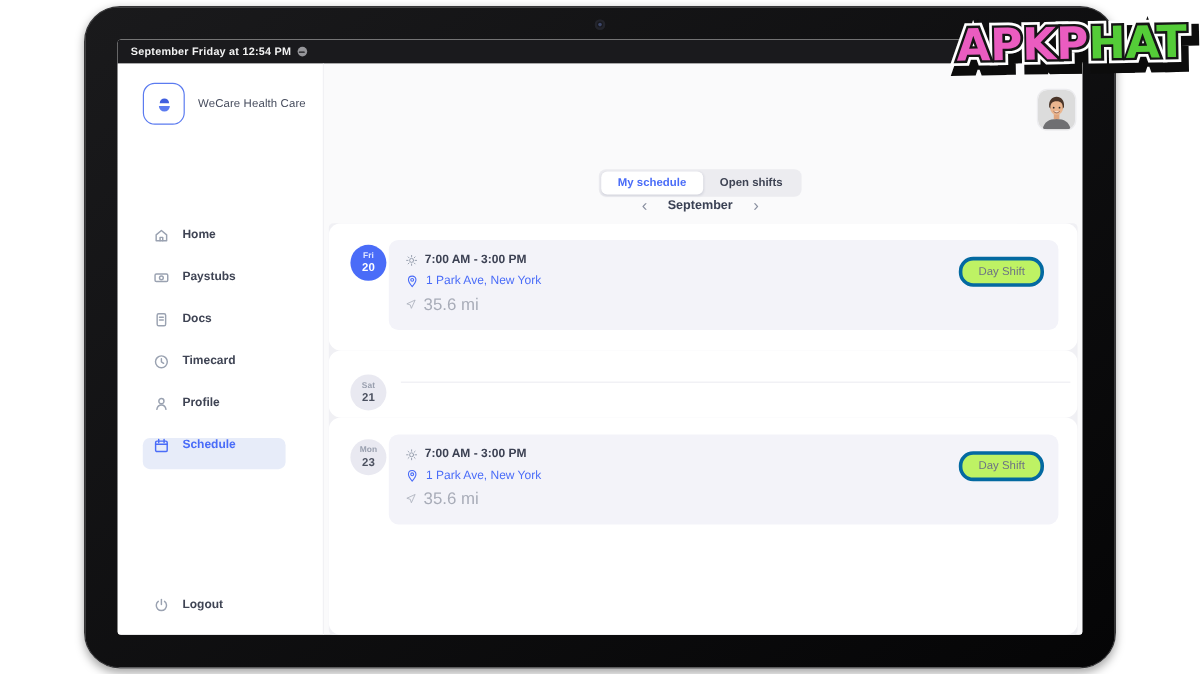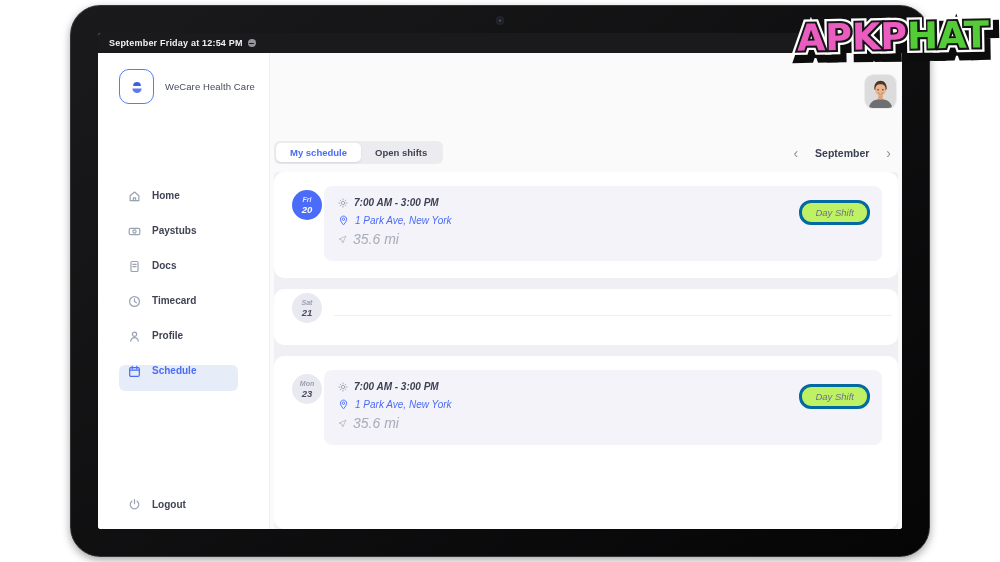--- a/index.html
+++ b/index.html
@@ -50,40 +50,40 @@
             gap:11px; padding-left:9px; cursor:pointer; }
   .logout .nicon { color:#9aa2b1; display:flex; }
   .logout .nlabel { font-size:10px; font-weight:bold; color:#3f4454; }
 
   
   .main { flex:1; background:#fafafb; position:relative; display:flex; flex-direction:column; }
   .avatar { position:absolute; top:22px; right:6px; width:31px; height:33px;
             border-radius:8px; overflow:hidden; cursor:pointer;
             box-shadow:0 0 0 1px #ececef; }
   .header { margin:88px 9px 0 4px; display:flex; align-items:center;
-            justify-content:space-between; }
+            justify-content:space-between;flex-direction:column; }
   .tabs { display:flex; background:#ececf0; border-radius:6px; padding:2px; }
   .tab { font-size:9.5px; font-weight:bold; color:#3f4454; padding:4px 14px;
          border-radius:5px; cursor:pointer; }
   .tab.active { background:#fff; color:#4a6cf8; box-shadow:0 1px 2px rgba(40,50,90,.12); }
   .monthnav { display:flex; align-items:center; gap:15px; }
   .chev { color:#8a90a0; font-size:14px; line-height:1; cursor:pointer; padding:0 2px; }
   .month { font-size:10.5px; font-weight:bold; color:#3a4154; }
 
   
   .rows { margin:8px 4px 0 4px; flex:1; background:#f0f0f4; display:flex;
-          flex-direction:column; gap:11px; border-radius:4px; overflow:hidden;font-style:italic; }
+          flex-direction:column; border-radius:4px; overflow:hidden; }
   .rowcard { background:#fff; border-radius:10px; position:relative; flex:0 0 auto; }
   .rowcard.tall { height:106px; }
   .rowcard.empty { height:56px; }
   .rowcard.last { flex:1 0 100px; }
   .daycircle { position:absolute; left:18px; top:18px; width:30px; height:30px;
                border-radius:50%; display:flex; flex-direction:column; align-items:center;
                justify-content:center; cursor:pointer; }
-  .rowcard.empty .daycircle { top:4px; }
+  .rowcard.empty .daycircle { top:20px; }
   .daycircle.blue { background:#4a6cf8; }
   .daycircle.blue .dname { color:#dfe6ff; }
   .daycircle.blue .dnum  { color:#fff; }
   .daycircle.gray { background:#e9e9f1; }
   .daycircle.gray .dname { color:#9aa0af; }
   .daycircle.gray .dnum  { color:#4b505f; }
   .dname { font-size:7px; line-height:8px; font-weight:bold; }
   .dnum  { font-size:9.5px; line-height:11px; font-weight:bold; }
   .rowline { position:absolute; left:60px; right:6px; top:26px; border-top:1px solid #eeeef3; }
 

